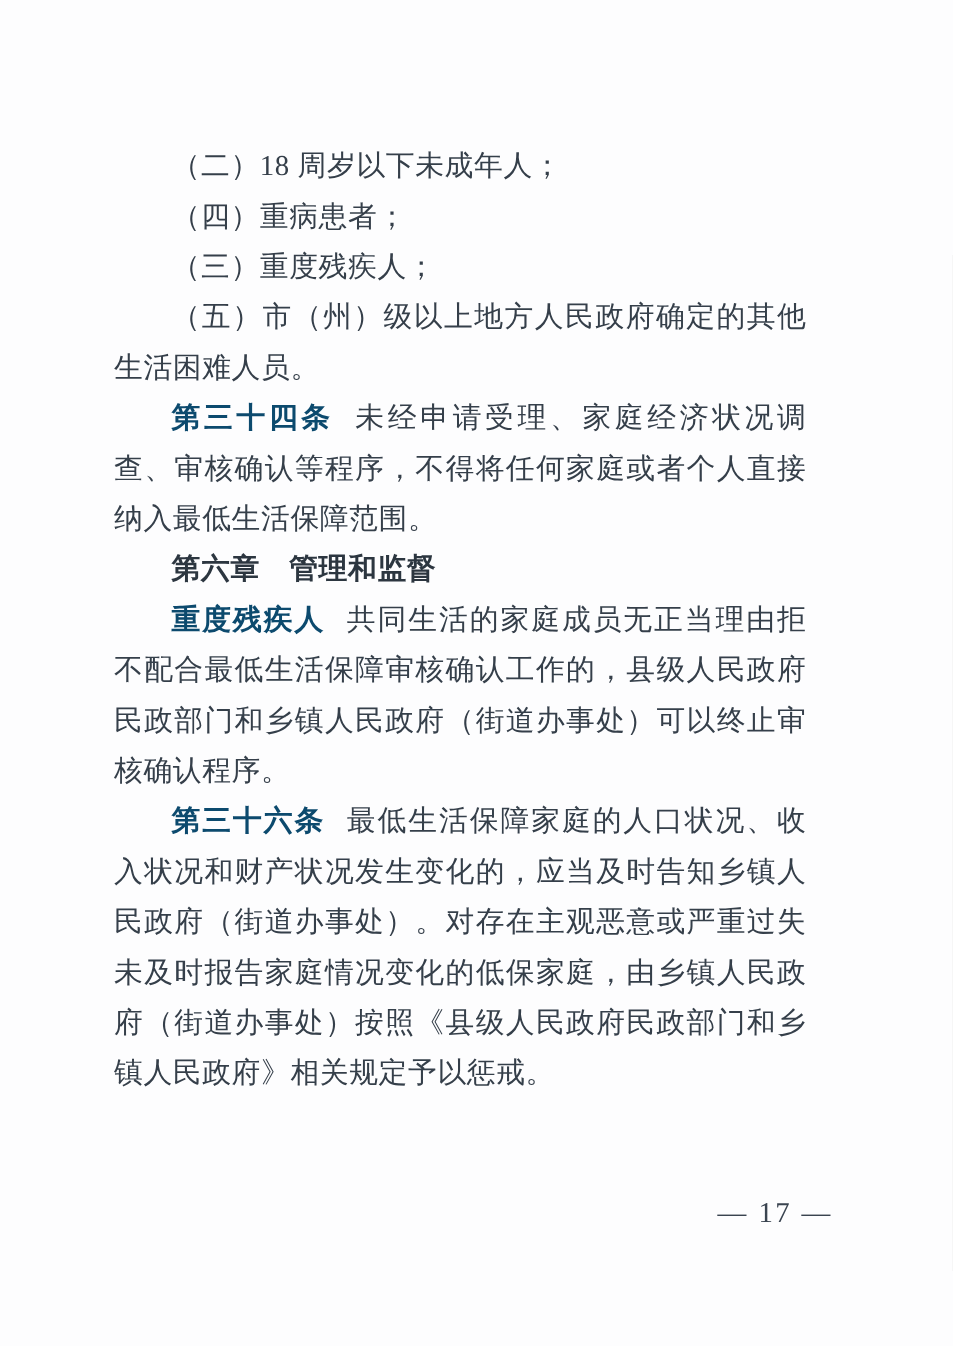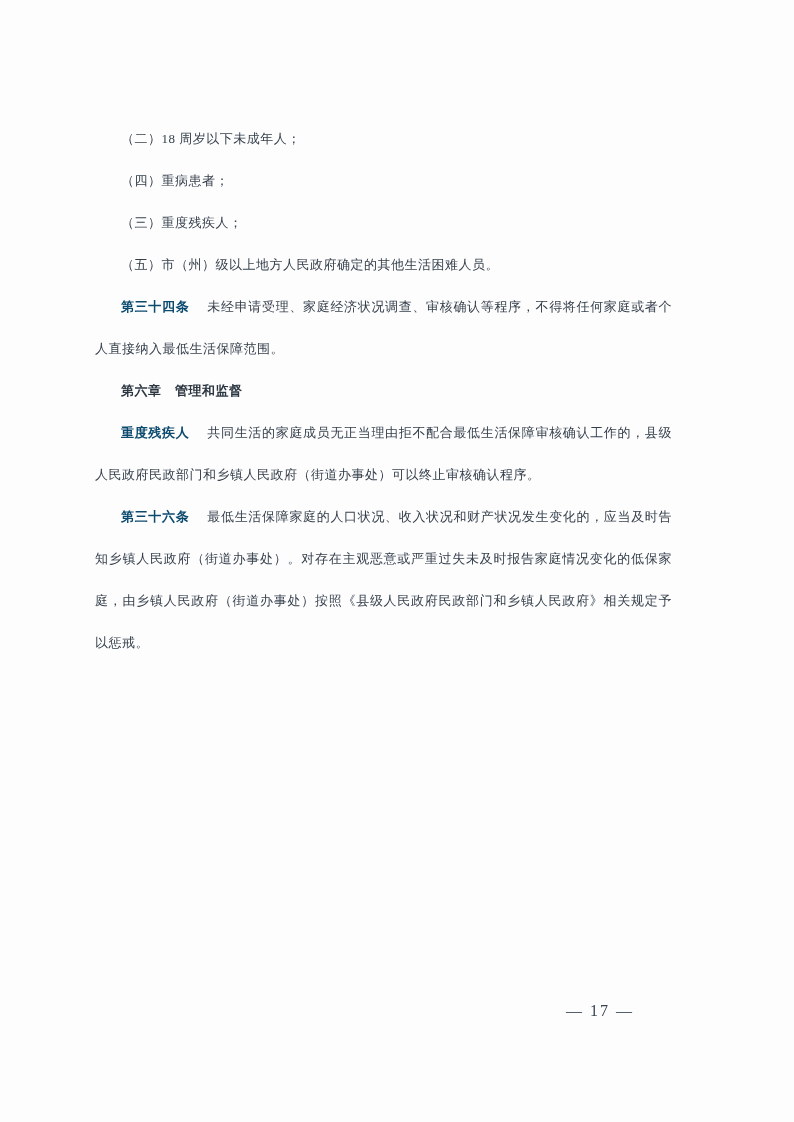--- a/index.html
+++ b/index.html
@@ -19,21 +19,21 @@
     overflow: hidden;
   }
   .content {
     position: absolute;
     top: 118px;
     left: 95px;
     width: 577px;
   }
   p.para {
     margin: 0;
-    font-size: 13px;
+    font-size: 24px;
     line-height: 42px;
     text-align: justify;
     text-indent: 2em;
     letter-spacing: 0.5px;
   }
   .art-label {
     font-weight: 700;
     color: #0c4a6e;
     margin-right: 18px;
   }
@@ -43,23 +43,23 @@
     line-height: 42px;
     font-weight: 700;
     color: #2c3640;
     text-align: center;
     text-indent: 0;
     letter-spacing: 1px;
   }
   .page-number {
     position: absolute;
     top: 996px;
-    left: 525px;
+    left: 571px;
     width: 150px;
-    font-size: 16px;
+    font-size: 24px;
     line-height: 30px;
     text-align: center;
     color: #3a4450;
     letter-spacing: 2px;
   }
 </style>
 </head>
 <body>
 
 <div class="page">

